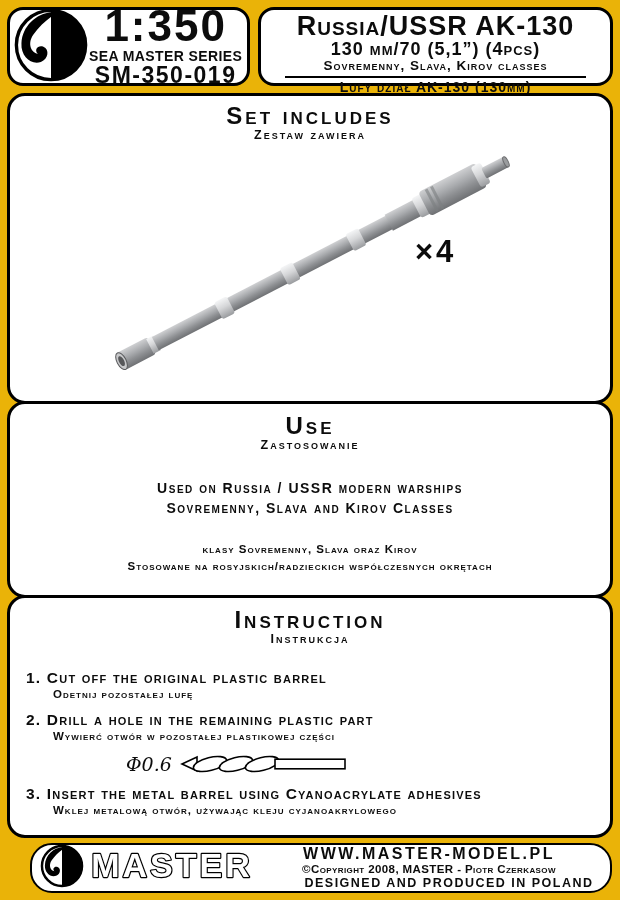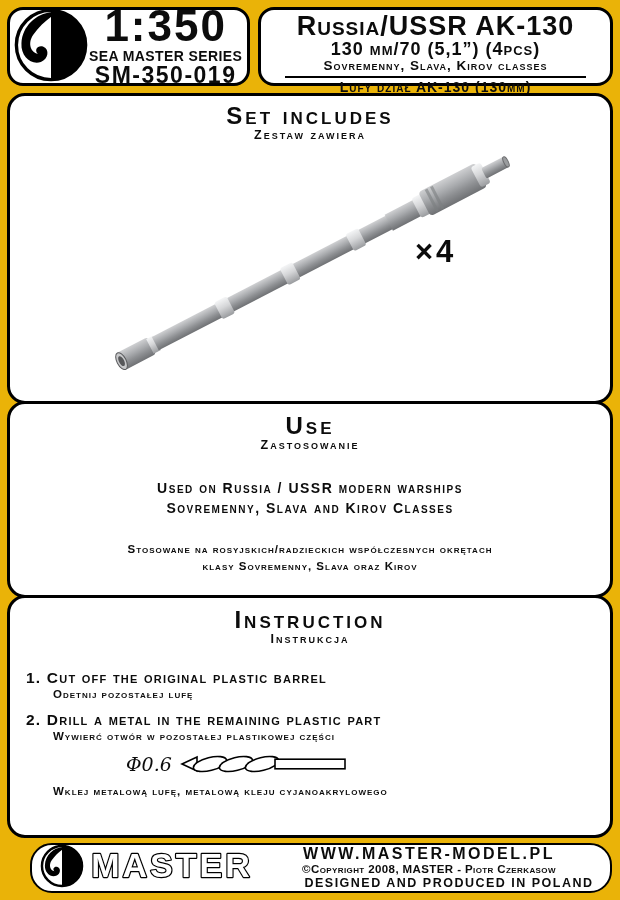--- a/index.html
+++ b/index.html
@@ -118,51 +118,53 @@
   </div>
 
   <div class="panel b2">
     <div class="sec-title">Use</div>
     <div class="sec-sub">Zastosowanie</div>
     <div class="use-en center sc">
       <div>Used on Russia / USSR modern warships</div>
       <div>Sovremenny, Slava and Kirov Classes</div>
     </div>
     <div class="use-pl center sc">
+      <div>klasy Sovremenny, Slava oraz Kirov</div>
       <div>Stosowane na rosyjskich/radzieckich współczesnych okrętach</div>
-      <div>klasy Sovremenny, Slava oraz Kirov</div>
     </div>
   </div>
 
   <div class="panel b3">
     <div class="sec-title">Instruction</div>
     <div class="sec-sub">Instrukcja</div>
     <div class="steps">
       <div>
         <div class="step-en"><span>1.</span>
           <span>Cut off the original plastic barrel</span></div>
         <div class="step-pl">Odetnij pozostałej lufę</div>
       </div>
       <div>
         <div class="step-en"><span>2.</span>
-          <span>Drill a metal in the remaining plastic part</span></div>
+          <span>Drill a hole in the remaining plastic part</span></div>
         <div class="step-pl">Wywierć otwór w pozostałej plastikowej części</div>
       </div>
       <div class="drill-row">
         <span class="drill-label">Φ0.6</span>
         <svg width="168" height="20" viewBox="0 0 168 20">
           <path d="M2,10 L17,3 L17,17 Z" fill="#fff" stroke="#000" stroke-width="1.6"></path>
           <ellipse cx="30" cy="10" rx="17" ry="6.5" transform="rotate(-14 30 10)" fill="#fff" stroke="#000" stroke-width="1.6"></ellipse>
           <ellipse cx="56" cy="10" rx="17" ry="6.5" transform="rotate(-14 56 10)" fill="#fff" stroke="#000" stroke-width="1.6"></ellipse>
           <ellipse cx="82" cy="10" rx="17" ry="6.5" transform="rotate(-14 82 10)" fill="#fff" stroke="#000" stroke-width="1.6"></ellipse>
           <rect x="95" y="5.2" width="70" height="9.6" fill="#fff" stroke="#000" stroke-width="1.6"></rect>
         </svg>
       </div>
       <div>
-        <div class="step-pl">Wklej metalową lufę, metalową kleju cyjanoakrylowego</div>
+        <div class="step-en"><span>3.</span>
+          <span>Insert the metal barrel using Cyanoacrylate adhesives</span></div>
+        <div class="step-pl">Wklej metalową otwór, używając kleju cyjanoakrylowego</div>
       </div>
     </div>
   </div>
 
   <div class="panel ft">
     <span class="logo">
       <svg width="44" height="44" viewBox="0 0 90 90">
         <circle cx="45" cy="45" r="41" fill="#fff" stroke="#000" stroke-width="5"></circle>
         <path d="M45,4 A41,41 0 0 1 45,86 Z" fill="#000"></path>
         <path d="M46,6 C27,8 11,23 10,43 C9,59 22,69 33,65 C42,61.5 43.5,50 36,47

